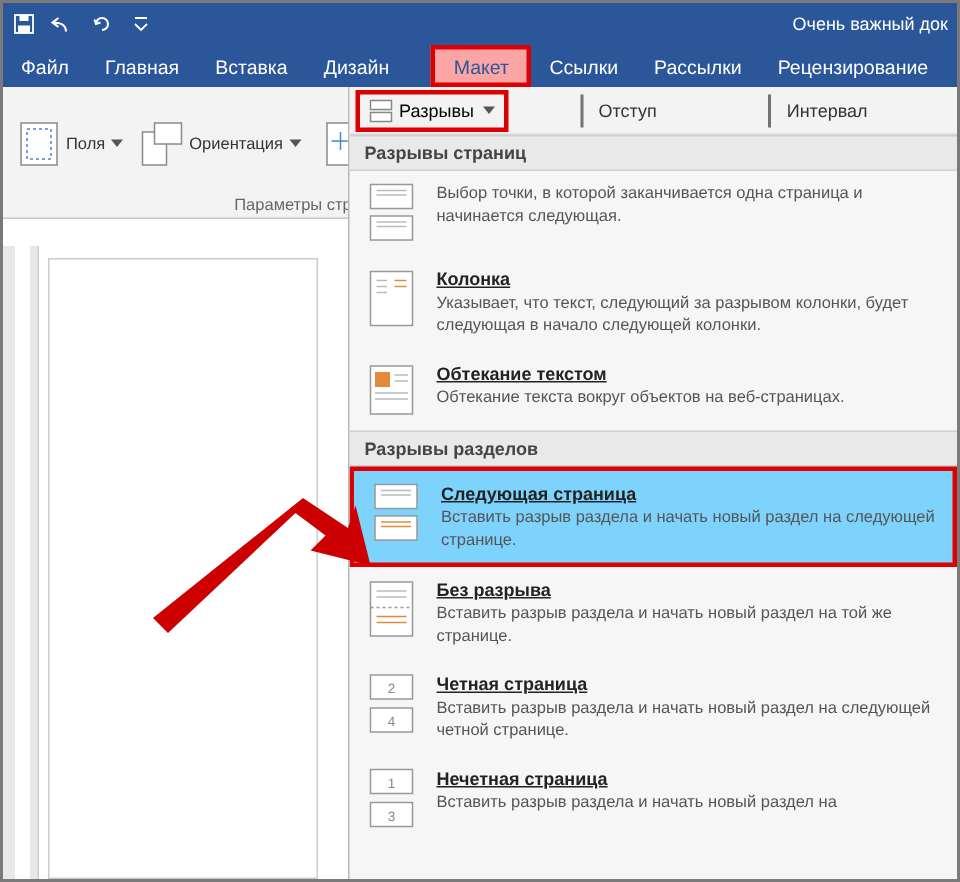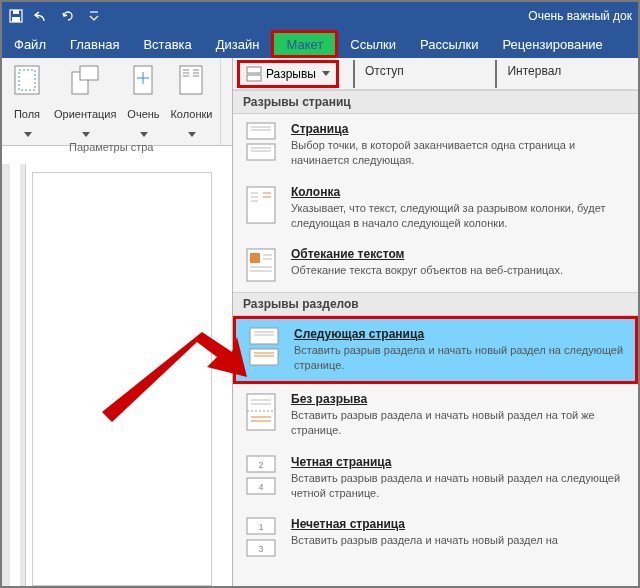--- a/index.html
+++ b/index.html
@@ -3,26 +3,26 @@
 <meta charset="utf-8">
 <style>
   * { box-sizing: border-box; margin: 0; padding: 0; font-family: 'Segoe UI', Tahoma, sans-serif; }
   body { width: 640px; height: 588px; background: #fff; overflow: hidden; position: relative; border: 2px solid #7a7a7a; }
   .titlebar { background: #2b579a; height: 28px; display: flex; align-items: center; color: #fff; font-size: 12px; padding: 0 6px; }
   .qat { display: flex; align-items: center; gap: 10px; }
   .qat-icon { width: 16px; height: 16px; display: flex; align-items: center; justify-content: center; }
   .title-text { margin-left: auto; }
   .tabs { background: #2b579a; height: 28px; display: flex; align-items: stretch; }
   .tab { color: #fff; font-size: 13px; padding: 0 12px; display: flex; align-items: center; cursor: pointer; }
-  .tab.active { background: #22c55e; color: #2b579a; }
+  .tab.active { background: #fca5a5; color: #2b579a; margin-left: 16px; }
   .tab.highlighted { border: 3px solid #d00; }
   .ribbon { background: #f3f3f3; height: 88px; border-bottom: 1px solid #c5c5c5; display: flex; }
   .ribbon-group { border-right: 1px solid #d8d8d8; padding: 4px 4px 2px 4px; display: flex; flex-direction: column; }
   .ribbon-buttons { display: flex; gap: 2px; flex: 1; }
-  .ribbon-btn { display: flex; flex-direction: column; align-items: center; justify-content: flex-end; padding: 2px 4px; font-size: 11px; color: #333; min-width: 42px; gap: 12px; }
+  .ribbon-btn { display: flex; align-items: center; justify-content: flex-end; padding: 2px 4px; font-size: 11px; color: #333; min-width: 42px; gap: 2px; }
   .ribbon-btn .icon32 { width: 32px; height: 32px; display: flex; align-items: center; justify-content: center; }
   .ribbon-group-label { font-size: 11px; color: #666; text-align: center; padding-top: 2px; }
   .breaks-btn { display: flex; align-items: center; gap: 4px; font-size: 12px; padding: 3px 6px; border: 3px solid #d00; background: #f3f3f3; }
   .ribbon-right { flex: 1; display: flex; }
   .thin-group { border-left: 2px solid #737373; padding: 4px 10px; display: flex; align-items: flex-start; font-size: 12px; color: #333; }
   .ruler-v { position: absolute; top: 162px; left: 0; width: 24px; bottom: 0; background: #e8e8e8; border-right: 1px solid #ccc; }
   .ruler-v-inner { position: absolute; top: 0; left: 8px; width: 10px; bottom: 0; background: #fff; }
   .gallery { position: absolute; top: 88px; left: 230px; right: 0; bottom: 0; background: #f6f6f6; border-left: 1px solid #b8b8b8; overflow: hidden; top: 56px; }
   .gallery-header-area { background: #f3f3f3; height: 32px; border-bottom: 1px solid #d8d8d8; display: flex; align-items: center; padding-left: 4px; }
   .gallery-section-title { background: #e9e9e9; padding: 4px 10px; font-size: 12px; font-weight: bold; color: #444; border-bottom: 1px solid #d0d0d0; border-top: 1px solid #d0d0d0; }
@@ -135,21 +135,21 @@
   <div class="ribbon-right"></div>
 </div>
 
 <div class="ruler-v">
     <div class="ruler-v-inner"></div>
   </div>
 <div class="page-sheet"></div>
 
 <div class="gallery">
   <div class="gallery-header-area">
-    <div style="display:flex;gap:14px;width:100%;">
+    <div style="display:flex;gap:48px;width:100%;align-items:center;">
       <div class="breaks-btn">
         <svg width="16" height="16" viewBox="0 0 16 16">
             <rect x="1" y="1" width="14" height="6" fill="#fff" stroke="#888"></rect>
             <rect x="1" y="9" width="14" height="6" fill="#fff" stroke="#888"></rect>
           </svg>
         <span>Разрывы</span>
         <span class="tri"></span>
       </div>
       <div style="flex:1;display:flex;">
         <div class="thin-group" style="flex:1">
@@ -169,21 +169,20 @@
       <svg width="36" height="40" viewBox="0 0 36 40">
           <rect x="4" y="1" width="28" height="16" fill="#fff" stroke="#999"></rect>
           <rect x="4" y="22" width="28" height="16" fill="#fff" stroke="#999"></rect>
           <line x1="8" y1="5" x2="28" y2="5" stroke="#bbb"></line>
           <line x1="8" y1="8" x2="28" y2="8" stroke="#bbb"></line>
           <line x1="8" y1="26" x2="28" y2="26" stroke="#bbb"></line>
           <line x1="8" y1="29" x2="28" y2="29" stroke="#bbb"></line>
         </svg>
     </div>
     <div class="gi-text">
-      <div class="gi-title">Страница</div>
       <div class="gi-desc">Выбор точки, в которой заканчивается одна страница и начинается следующая.</div>
     </div>
   </div>
 
   <div class="gallery-item">
     <div class="gi-icon">
       <svg width="36" height="40" viewBox="0 0 36 40">
           <rect x="4" y="2" width="28" height="36" fill="#fff" stroke="#999"></rect>
           <line x1="8" y1="8" x2="15" y2="8" stroke="#bbb"></line>
           <line x1="8" y1="12" x2="15" y2="12" stroke="#bbb"></line>

